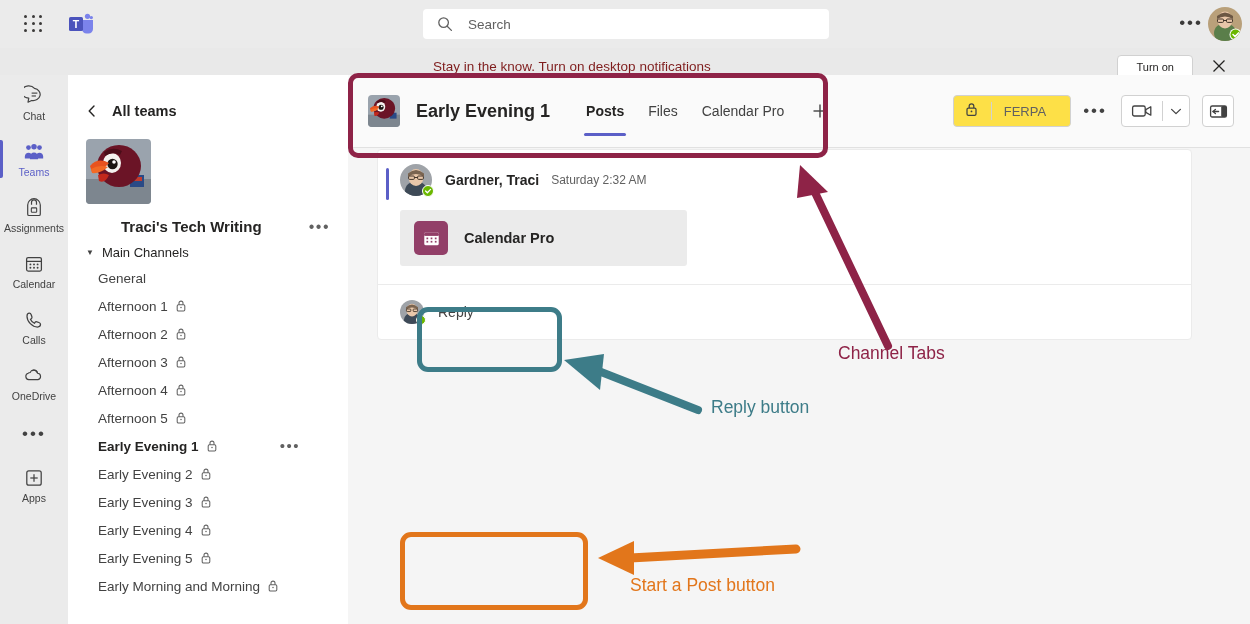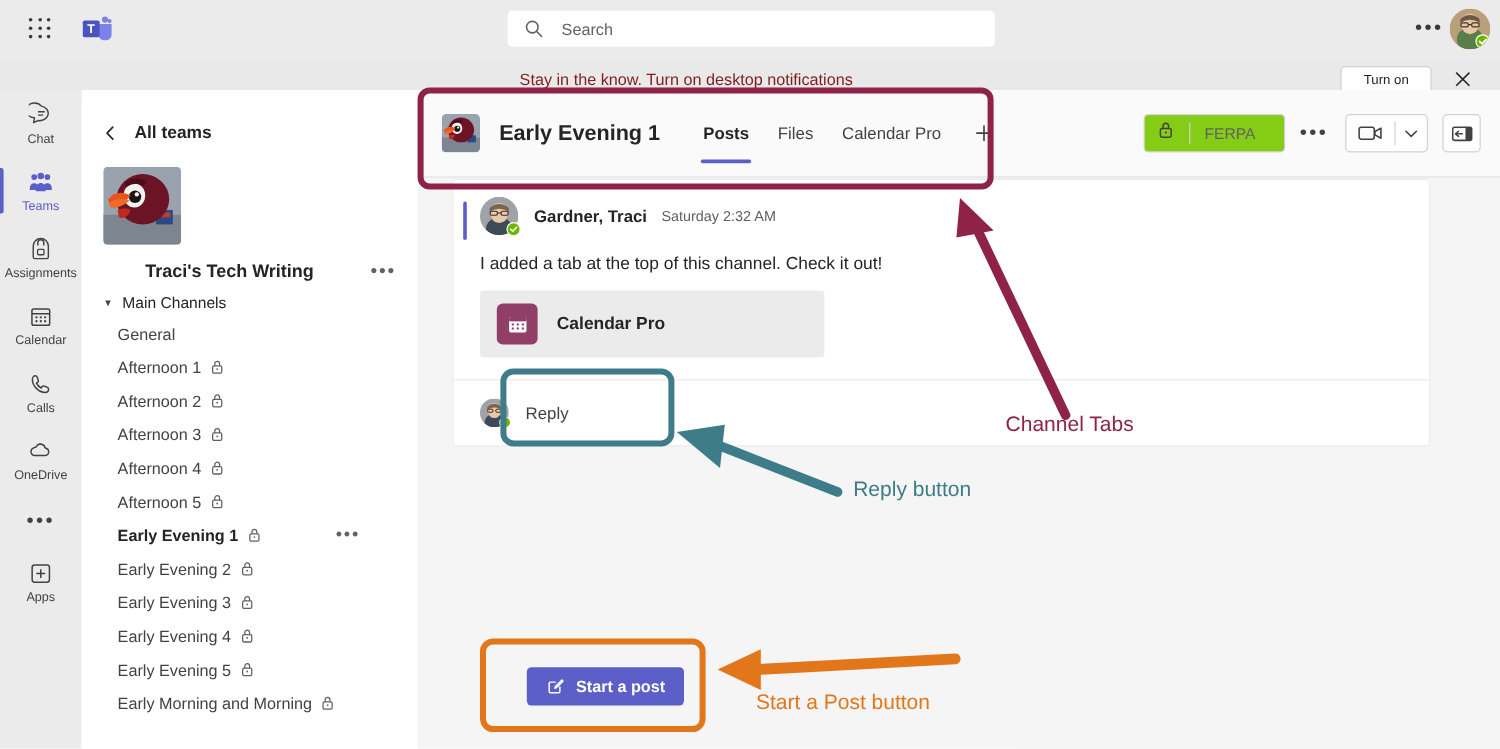--- a/index.html
+++ b/index.html
@@ -154,21 +154,21 @@
   }
   .ch-addtab {
     margin-left: 10px; width: 28px; height: 28px; display: flex;
     align-items: center; justify-content: center; cursor: pointer; color: #424242;
   }
   .ch-right {
     position: absolute; right: 16px; top: 20px; display: flex; align-items: center;
   }
   .ferpa-box {
     display: flex; align-items: center; height: 32px;
-    border: 1px solid #d1d1d1; border-radius: 4px; background: #84cc16;
+    border: 1px solid #d1d1d1; border-radius: 4px; background: #fde047;
     padding: 0 10px; cursor: pointer;
   }
   .ferpa-box .fb-divider { width: 1px; height: 18px; background: #d1d1d1; margin: 0 12px; }
   .ferpa-box .fb-label { font-size: 13px; color: #616161; padding-right: 14px; }
   .ch-dots {
     margin-left: 12px; font-size: 17px; color: #424242; letter-spacing: 2px;
     cursor: pointer; line-height: 12px;
   }
   .meet-group {
     display: flex; align-items: center; margin-left: 14px;
@@ -652,21 +652,20 @@
             <span class="presence">
               <svg width="8" height="8" viewBox="0 0 10 10">
                 <path d="M2 5l2.2 2.2L8.2 3" fill="none" stroke="#ffffff" stroke-width="1.6" stroke-linecap="round" stroke-linejoin="round"></path>
               </svg>
             </span>
           </div>
           <span class="msg-author">Gardner, Traci</span>
           <span class="msg-time">Saturday 2:32 AM</span>
         </div>
 
-        <div class="msg-text">I added a tab at the top of this channel. Check it out!</div>
 
         <div class="card-attach">
           <span class="card-attach-icon">
             <svg width="19" height="19" viewBox="0 0 20 20">
               <rect x="2.4" y="3.4" width="15.2" height="13.6" rx="1.6" fill="#ffffff"></rect>
               <rect x="2.4" y="3.4" width="15.2" height="3.6" rx="1.6" fill="#923f68"></rect>
               <rect x="2.4" y="5.2" width="15.2" height="1.8" fill="#923f68"></rect>
               <rect x="4.7" y="9" width="1.8" height="1.8" fill="#923f68"></rect>
               <rect x="9.1" y="9" width="1.8" height="1.8" fill="#923f68"></rect>
               <rect x="13.5" y="9" width="1.8" height="1.8" fill="#923f68"></rect>
@@ -690,30 +689,20 @@
               <rect x="8.6" y="12" width="5.8" height="3.4" rx="1" fill="none" stroke="#3c2f24" stroke-width="1.1"></rect>
               <rect x="17.6" y="12" width="5.8" height="3.4" rx="1" fill="none" stroke="#3c2f24" stroke-width="1.1"></rect>
             </svg>
           </div>
           <span class="reply-presence"></span>
         </div>
         <span class="reply-label">Reply</span>
       </div>
     </div>
 
-    <button class="startpost-btn">
-      <span class="sp-icon">
-        <svg width="16" height="16" viewBox="0 0 18 18">
-          <path d="M3 6.2v7.6a1.2 1.2 0 0 0 1.2 1.2h7.6a1.2 1.2 0 0 0 1.2-1.2V9.6" fill="none" stroke="#ffffff" stroke-width="1.35" stroke-linecap="round"></path>
-          <path d="M3 6.2A1.2 1.2 0 0 1 4.2 5h4.4" fill="none" stroke="#ffffff" stroke-width="1.35" stroke-linecap="round"></path>
-          <path d="M14.9 3.1l1 1-6 6-1.6.6.6-1.6z" fill="none" stroke="#ffffff" stroke-width="1.35" stroke-linejoin="round"></path>
-        </svg>
-      </span>
-      <span>Start a post</span>
-    </button>
   </div>
 
   <div class="anno">
 
     <div class="anno-box maroon" style="left:348px; top:73px; width:480px; height:85px;"></div>
 
     <svg style="position:absolute; left:780px; top:160px;" width="120" height="195">
       <line x1="30" y1="22" x2="108" y2="186" stroke="#8e2347" stroke-width="8" stroke-linecap="round"></line>
       <polygon points="20,5 48,32 17,38" fill="#8e2347"></polygon>
     </svg>

